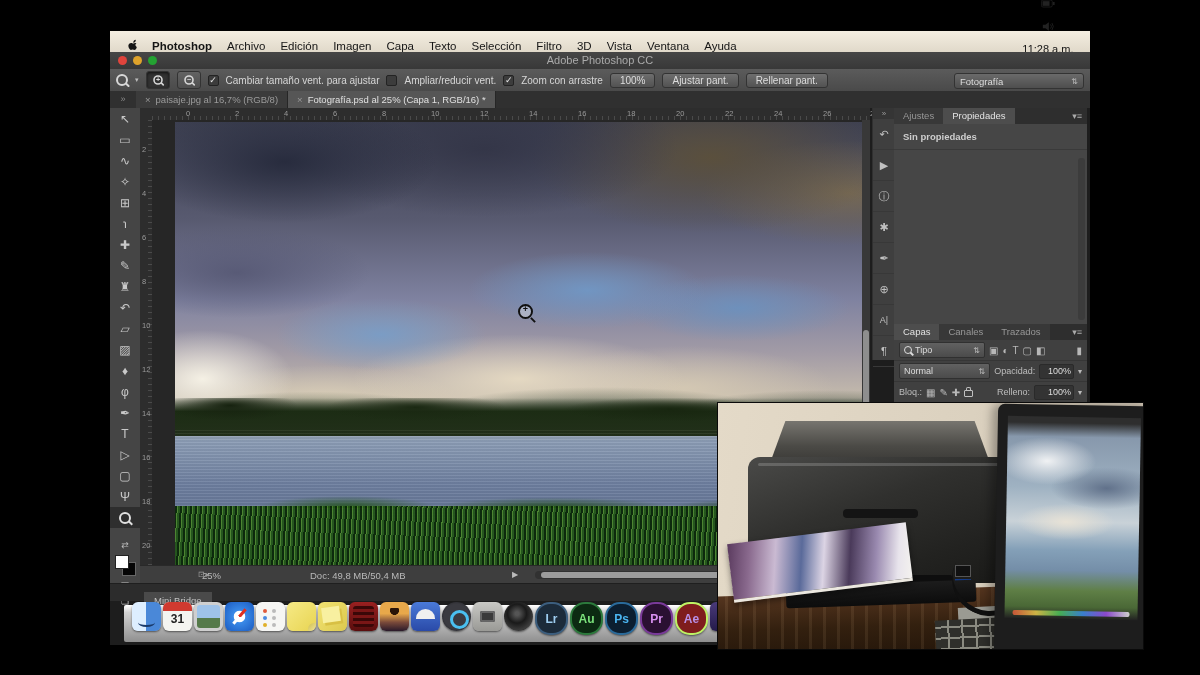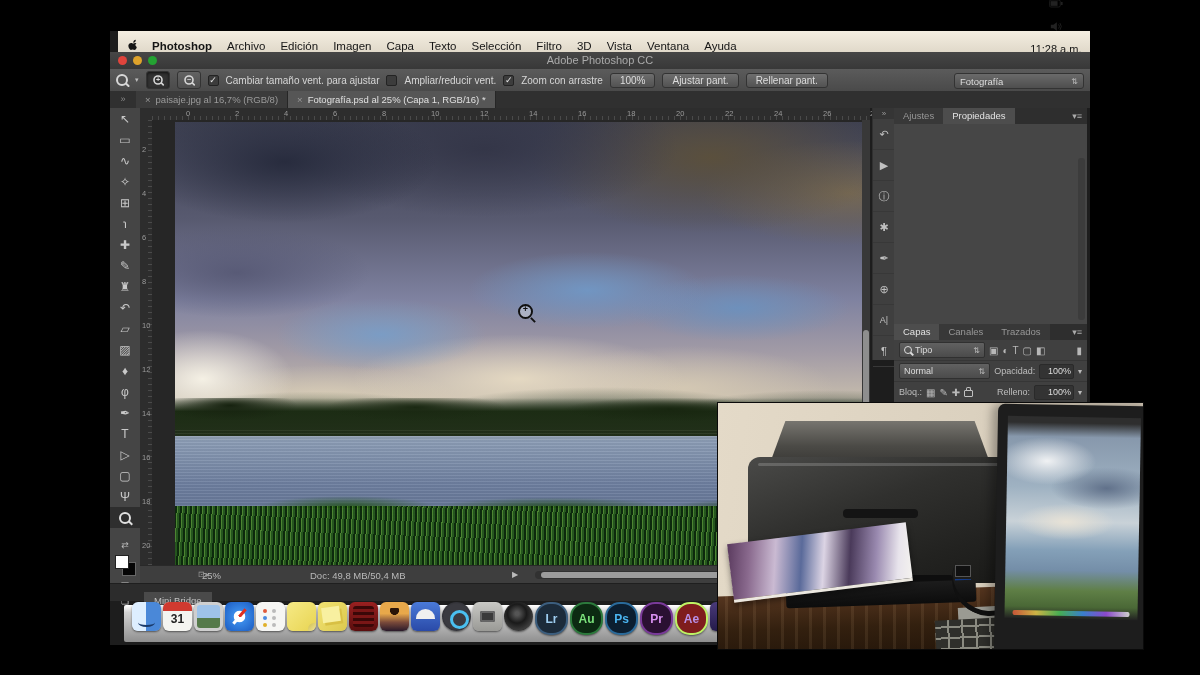--- a/index.html
+++ b/index.html
@@ -1,23 +1,23 @@
 <!DOCTYPE html>
 <html><head>
 <meta charset="utf-8">
 <style>
   html,body{margin:0;padding:0;background:#000;}
   #stage{position:relative;width:1200px;height:675px;background:#000;overflow:hidden;
          font-family:"Liberation Sans",sans-serif;-webkit-font-smoothing:antialiased;}
   
   #screen{position:absolute;left:110px;top:31px;width:980px;height:614px;background:#1d1d1d;}
   
-  #menubar{position:absolute;left:8px;top:0;right:0;height:29px;
+  #menubar{position:absolute;left:0;top:0;right:0;height:29px;
     background:linear-gradient(180deg,#f4eee1,#d9d1c1);display:flex;align-items:center;
-    padding:0 8px;font-size:11.5px;color:#151515;}
+    padding:0 16px;font-size:11.5px;color:#151515;}
   .mitem{margin-right:15px;white-space:nowrap;}
   .mitem.bold{font-weight:bold;}
   #mb-right{margin-left:auto;display:flex;align-items:center;gap:9px;font-size:11px;flex-direction:column;}
   .mico{width:14px;height:14px;display:inline-flex;align-items:center;justify-content:center;}
   .mico svg{display:block;}
   
   #titlebar{position:absolute;left:0;top:21px;right:0;height:17px;background:linear-gradient(#464646,#383838);
     border-bottom:1px solid #2a2a2a;}
   #traffic{position:absolute;left:8px;top:4px;display:flex;gap:6px;}
   .tl{width:9px;height:9px;border-radius:50%;}
@@ -484,20 +484,21 @@
       <div class="railbtn">¶</div>
     </div>
 
     <div id="panels">
       <div class="ptabs">
         <span class="ptab off">Ajustes</span>
         <span class="ptab on">Propiedades</span>
         <span class="pmenu">▾≡</span>
       </div>
       <div id="props">
+        <div class="phead">Sin propiedades</div>
         <div class="pscroll"></div>
       </div>
       <div id="layers">
         <div class="ptabs">
           <span class="ptab on">Capas</span>
           <span class="ptab off">Canales</span>
           <span class="ptab off">Trazados</span>
           <span class="pmenu">▾≡</span>
         </div>
         <div class="lrow">

